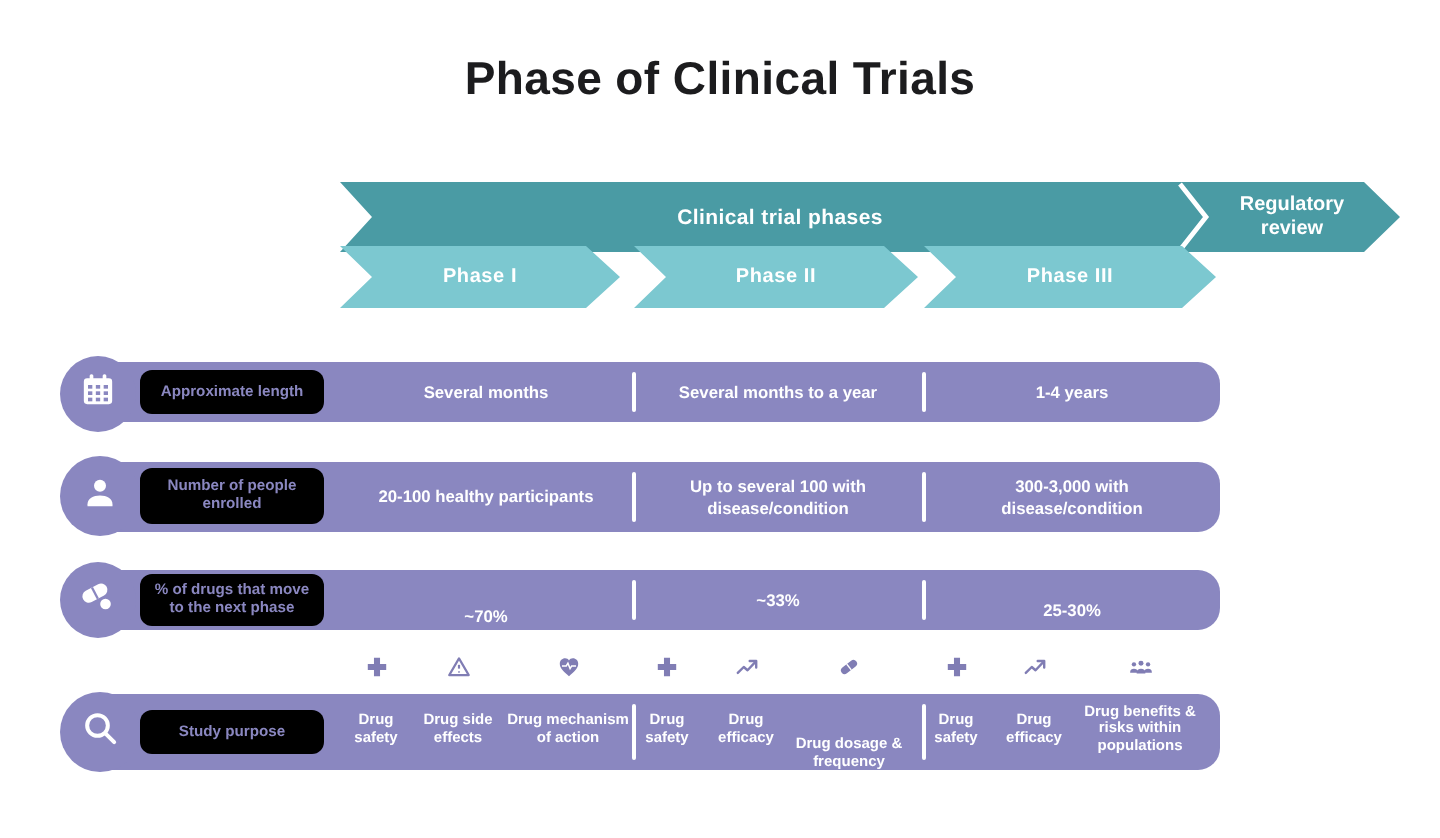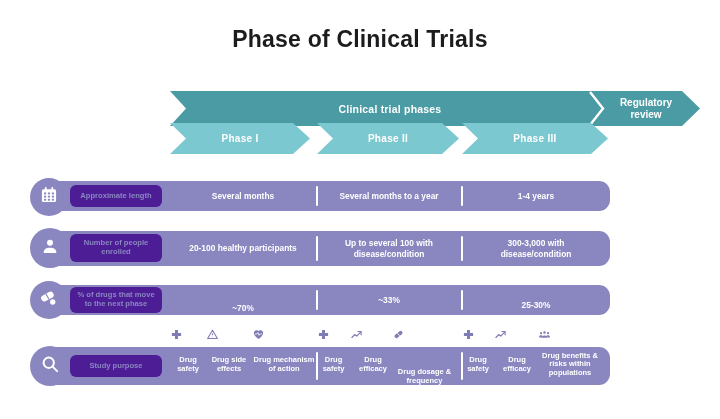--- a/index.html
+++ b/index.html
@@ -24,30 +24,30 @@
   .phase-arrow { position:absolute; top:123px; height:31px; background:var(--teal-light);
     clip-path:polygon(0 0, calc(100% - 17px) 0, 100% 50%, calc(100% - 17px) 100%, 0 100%, 16px 50%);
     display:flex; align-items:center; justify-content:center; }
   .phase-arrow span { color:#fff; font-size:10px; font-weight:700; letter-spacing:.3px; }
 
   
   .bar { position:absolute; left:40px; width:570px; background:var(--purple); border-radius:11px; }
   .circle { position:absolute; left:30px; background:var(--purple); border-radius:50%;
     display:flex; align-items:center; justify-content:center; }
   .circle svg { width:20px; height:20px; }
-  .pill { position:absolute; left:70px; width:92px; background:#4c1d95; border-radius:6px;
+  .pill { position:absolute; left:70px; width:92px; background:#000000; border-radius:6px;
     display:flex; align-items:center; justify-content:center; text-align:center;
     color:var(--purple); font-size:7.6px; font-weight:700; line-height:1.15; padding:0 3px; box-sizing:border-box; }
   .cell { position:absolute; display:flex; align-items:center; justify-content:center; text-align:center;
     color:#fff; font-size:8.4px; font-weight:700; line-height:1.2; }
   .cell span { max-width:128px; }
   .divider { position:absolute; width:2px; background:#fff; border-radius:1px; }
 
   
-  .purpose-item { position:absolute; top:327px; height:58px; display:flex; flex-direction:column; align-items:flex-start; }
+  .purpose-item { position:absolute; top:327px; height:58px; display:flex; flex-direction:column; align-items:center; }
   .purpose-icon { height:17px; display:flex; align-items:flex-start; justify-content:center; color:#807DB4; }
   .purpose-icon svg { width:13px; height:13px; }
   .purpose-label { flex:1; display:flex; align-items:center; justify-content:center; text-align:center;
     color:#fff; font-size:7.5px; font-weight:700; line-height:1.15; }
 </style>
 </head>
 <body>
 
 <div id="canvas">
   <div class="page-title">Phase of Clinical Trials</div>

